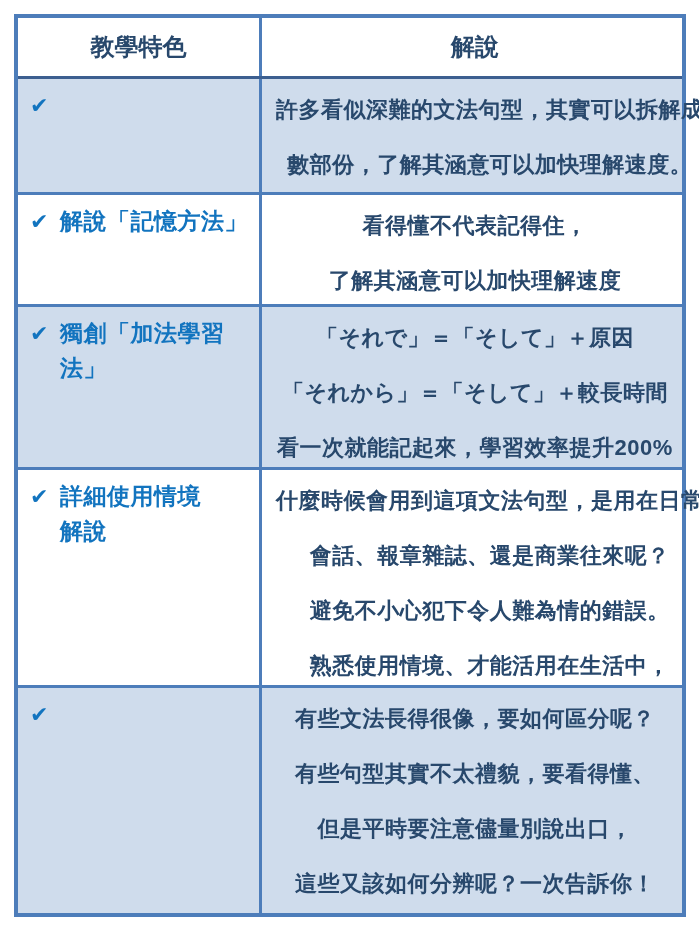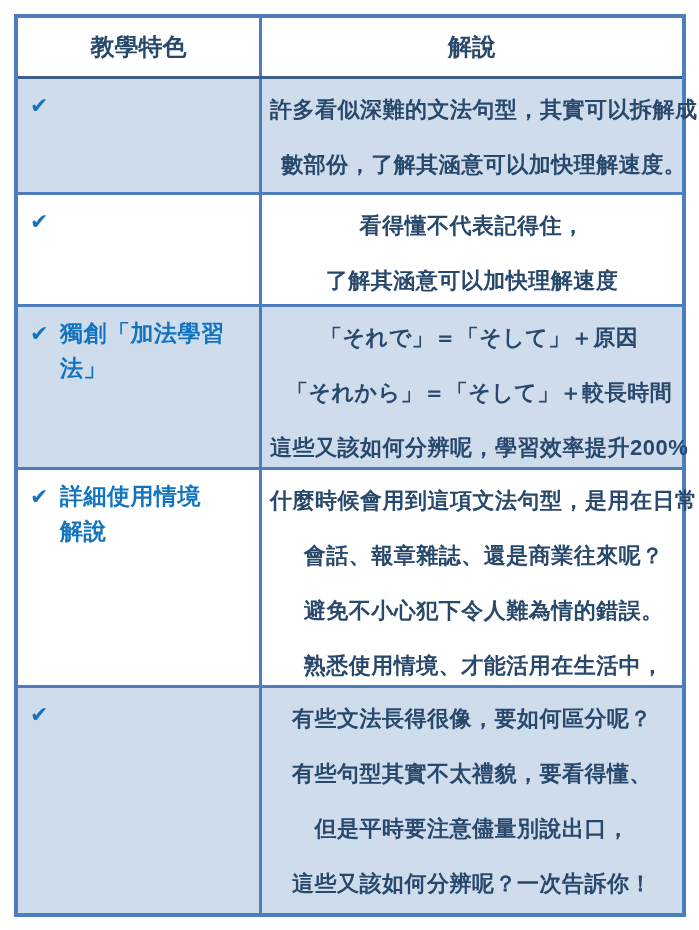--- a/index.html
+++ b/index.html
@@ -11,21 +11,21 @@
     --page-bg:#ffffff;
   }
   *{margin:0;padding:0;box-sizing:border-box;}
   html,body{width:699px;height:930px;background:var(--page-bg);
     font-family:"Liberation Sans","DejaVu Sans",sans-serif;}
   .table{
     position:absolute;left:14px;top:14px;width:672px;
     border:4px solid var(--border);
     background:#ffffff;
   }
-  .row{display:flex;width:100%;}
+  .row{display:flex;width:100%;gap:6px;}
   .row + .row{border-top:3px solid var(--border);}
   .row.header-row{height:58px;}
   .row.body-row-1{height:116px;}
   .row.body-row-2{height:112px;}
   .row.body-row-3{height:163px;}
   .row.body-row-4{height:218px;}
   .row.body-row-5{height:228px;}
   .header-row{border-bottom:0;}
   .body-row-1{border-top-color:var(--header-divider) !important;}
   .cell-left{
@@ -80,38 +80,41 @@
     </div>
     <div class="cell-right expl">
       <div>許多看似深難的文法句型，其實可以拆解成</div>
       <div>數部份，了解其涵意可以加快理解速度。</div>
     </div>
   </div>
 
   <div class="row body-row-2">
     <div class="cell-left">
       <span class="check">✔</span>
+      <div class="feat">
+        <div>解說「記憶方法」</div>
+      </div>
     </div>
     <div class="cell-right expl">
       <div>看得懂不代表記得住，</div>
       <div>了解其涵意可以加快理解速度</div>
     </div>
   </div>
 
   <div class="row body-row-3 alt">
     <div class="cell-left">
       <span class="check">✔</span>
       <div class="feat">
         <div>獨創「加法學習法」</div>
       </div>
     </div>
     <div class="cell-right expl">
       <div>「それで」＝「そして」＋原因</div>
       <div>「それから」＝「そして」＋較長時間</div>
-      <div>這些又該如何分辨呢，學習效率提升200%</div>
+      <div>看一次就能記起來，學習效率提升200%</div>
     </div>
   </div>
 
   <div class="row body-row-4">
     <div class="cell-left">
       <span class="check">✔</span>
       <div class="feat">
         <div>詳細使用情境</div>
         <div>解說</div>
       </div>

